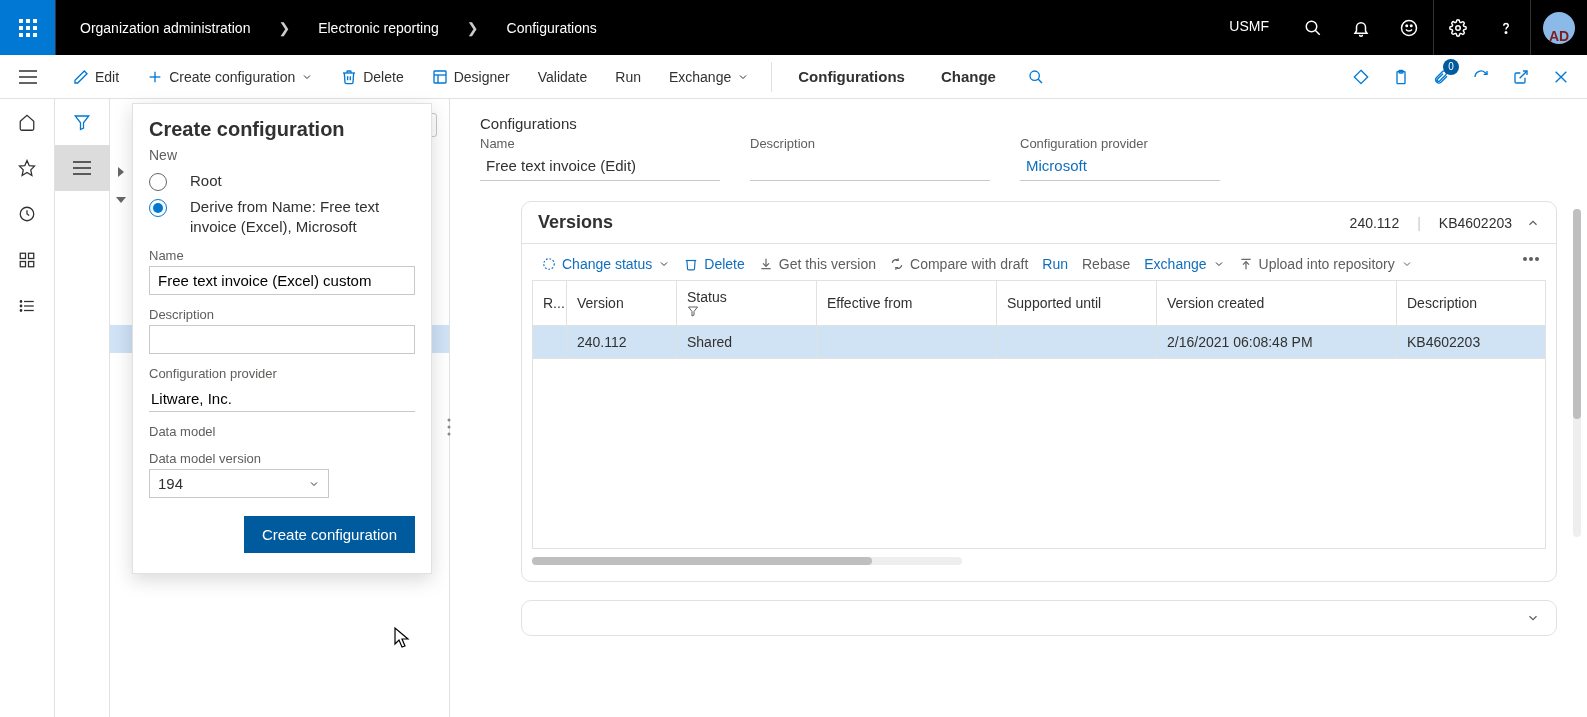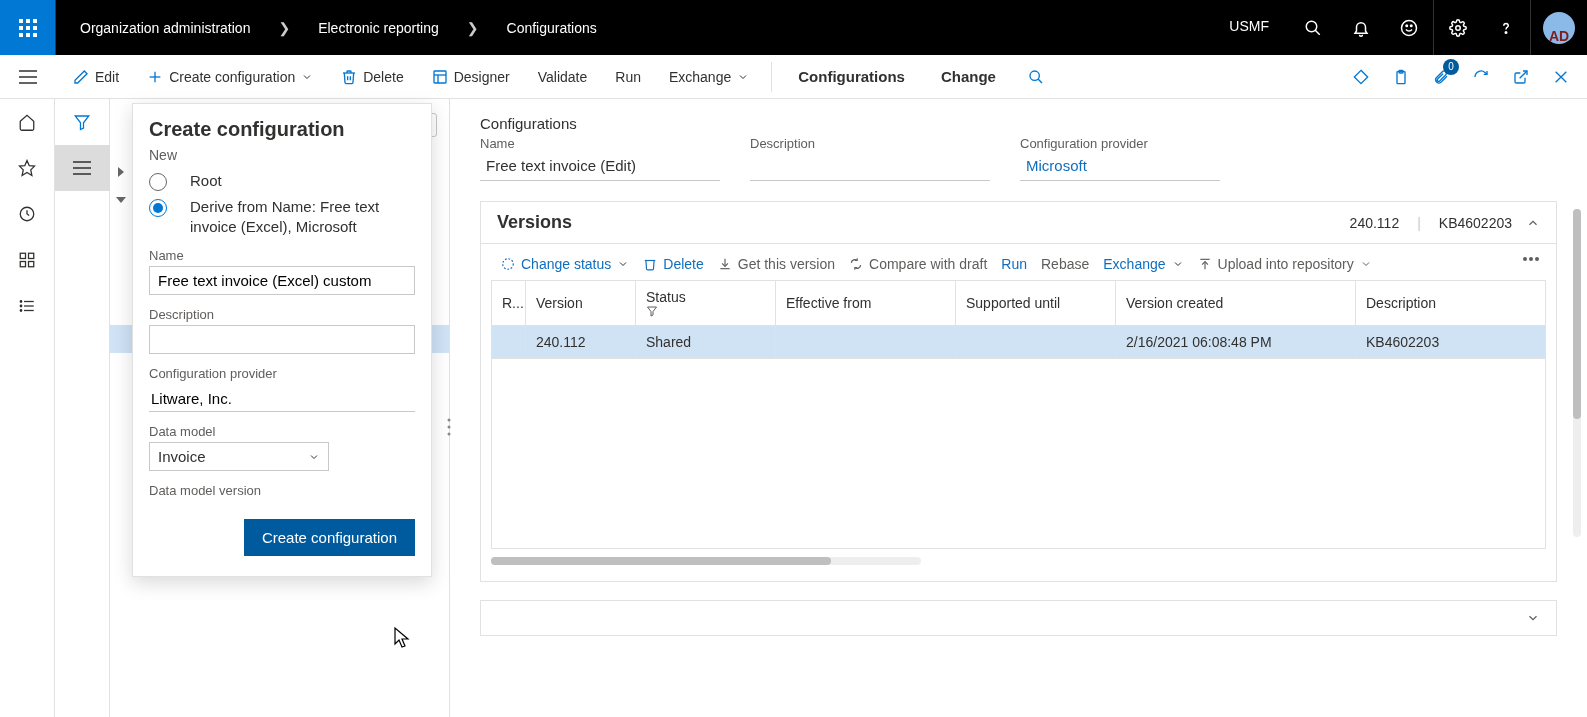--- a/index.html
+++ b/index.html
@@ -102,21 +102,21 @@
   .main{flex:1;overflow:auto;padding:16px 30px 0 30px;position:relative;}
   .section-title{font-size:15px;color:var(--text);margin-bottom:4px;}
   .fields-row{display:flex;gap:30px;margin-bottom:20px;}
   .field{display:flex;flex-direction:column;}
   .field label{font-size:13px;color:var(--muted);margin-bottom:2px;}
   .field .val{border-bottom:1px solid var(--border);padding:4px 6px 4px 6px;min-height:28px;font-size:15px;}
   .field .val.link{color:var(--link);}
   .field.w1{width:240px;}
   .field.w2{width:240px;}
 
-  .card{border:1px solid var(--light-border);border-radius:0;margin-bottom:18px;}
+  .card{border:1px solid var(--light-border);border-radius:10px;margin-bottom:18px;margin-left:41px;}
   .card-head{display:flex;align-items:center;padding:10px 16px;cursor:pointer;}
   .card-head h3{margin:0;font-size:18px;font-weight:600;flex:0 0 auto;}
   .card-head .meta{margin-left:auto;display:flex;align-items:center;gap:18px;color:var(--text);font-size:14px;}
   .card-head .chev{margin-left:14px;color:var(--muted);}
   .card-body{border-top:1px solid var(--light-border);padding:8px 10px 14px 10px;}
 
   .vtoolbar{display:flex;align-items:flex-start;gap:14px;flex-wrap:wrap;margin:4px 0 8px 10px;}
   .vtoolbar .vb{display:flex;align-items:center;gap:6px;cursor:pointer;font-size:14px;}
   .vtoolbar .vb.blue{color:var(--link);}
   .vtoolbar .vb.gray{color:var(--muted);}
@@ -598,28 +598,28 @@
   <div class="fieldlabel">Name</div>
   <input class="txt" value="Free text invoice (Excel) custom" style="">
 
   <div class="fieldlabel">Description</div>
   <input class="txt" value="" style="">
 
   <div class="fieldlabel">Configuration provider</div>
   <input class="underline-input" readonly="" value="Litware, Inc." style="">
 
   <div class="fieldlabel">Data model</div>
+
+  <div class="fieldlabel">Data model version</div>
   <div class="select">
-    <span>Invoice</span>
+    <span>194</span>
     <svg class="chev-icon" viewBox="0 0 24 24" fill="none" stroke="#323130" stroke-width="2">
         <polyline points="6 9 12 15 18 9"></polyline>
       </svg>
   </div>
-
-  <div class="fieldlabel">Data model version</div>
 
   <button class="primary-btn"><span>Create configuration</span></button>
   <div style="clear:both;"></div>
 </div>
 
 <div class="cursor">
   <svg width="20" height="24" viewBox="0 0 20 24" fill="#fff" stroke="#000" stroke-width="1.2">
       <path d="M2 2 L2 18 L6 14 L9 21 L12 20 L9 13 L15 13 Z"></path>
     </svg>
 </div>

